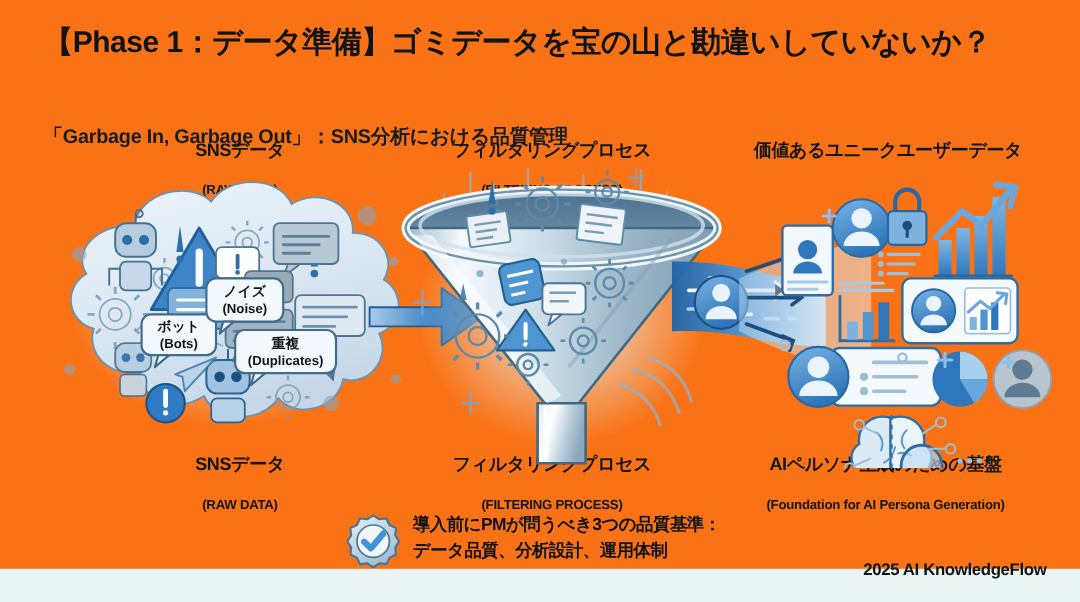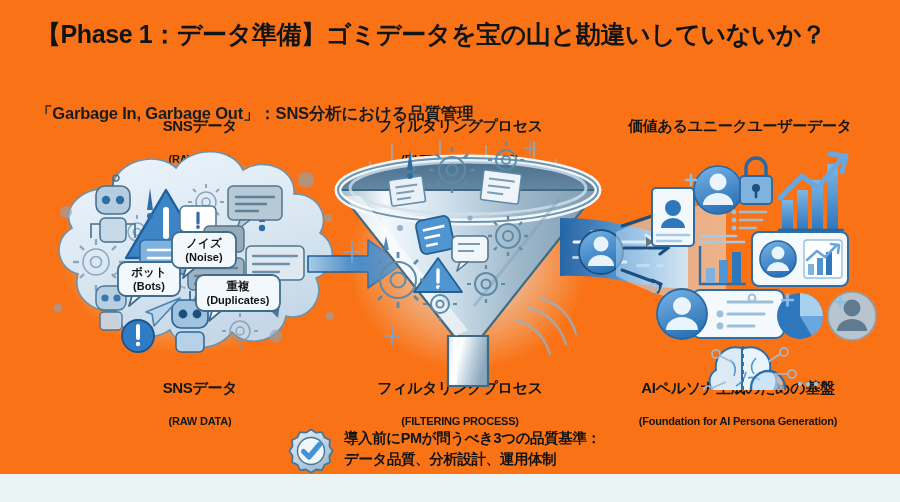--- a/index.html
+++ b/index.html
@@ -575,13 +575,14 @@
         <circle cx="23" cy="23" r="13.5" fill="#f0f6fa" stroke="#4a7694" stroke-width="1.4"></circle>
         <path d="M15.5 23.5 l5.5 5.5 10.5 -12.5" fill="none" stroke="#3f93d8" stroke-width="5.2" stroke-linecap="round" stroke-linejoin="round"></path>
       </svg>
     </span>
     <span class="txt">
       <div>導入前にPMが問うべき3つの品質基準：</div>
       <div>データ品質、分析設計、運用体制</div>
     </span>
   </div>
 
+  <div class="footer">2025 AI KnowledgeFlow</div>
 </div>
 
 </body></html>

